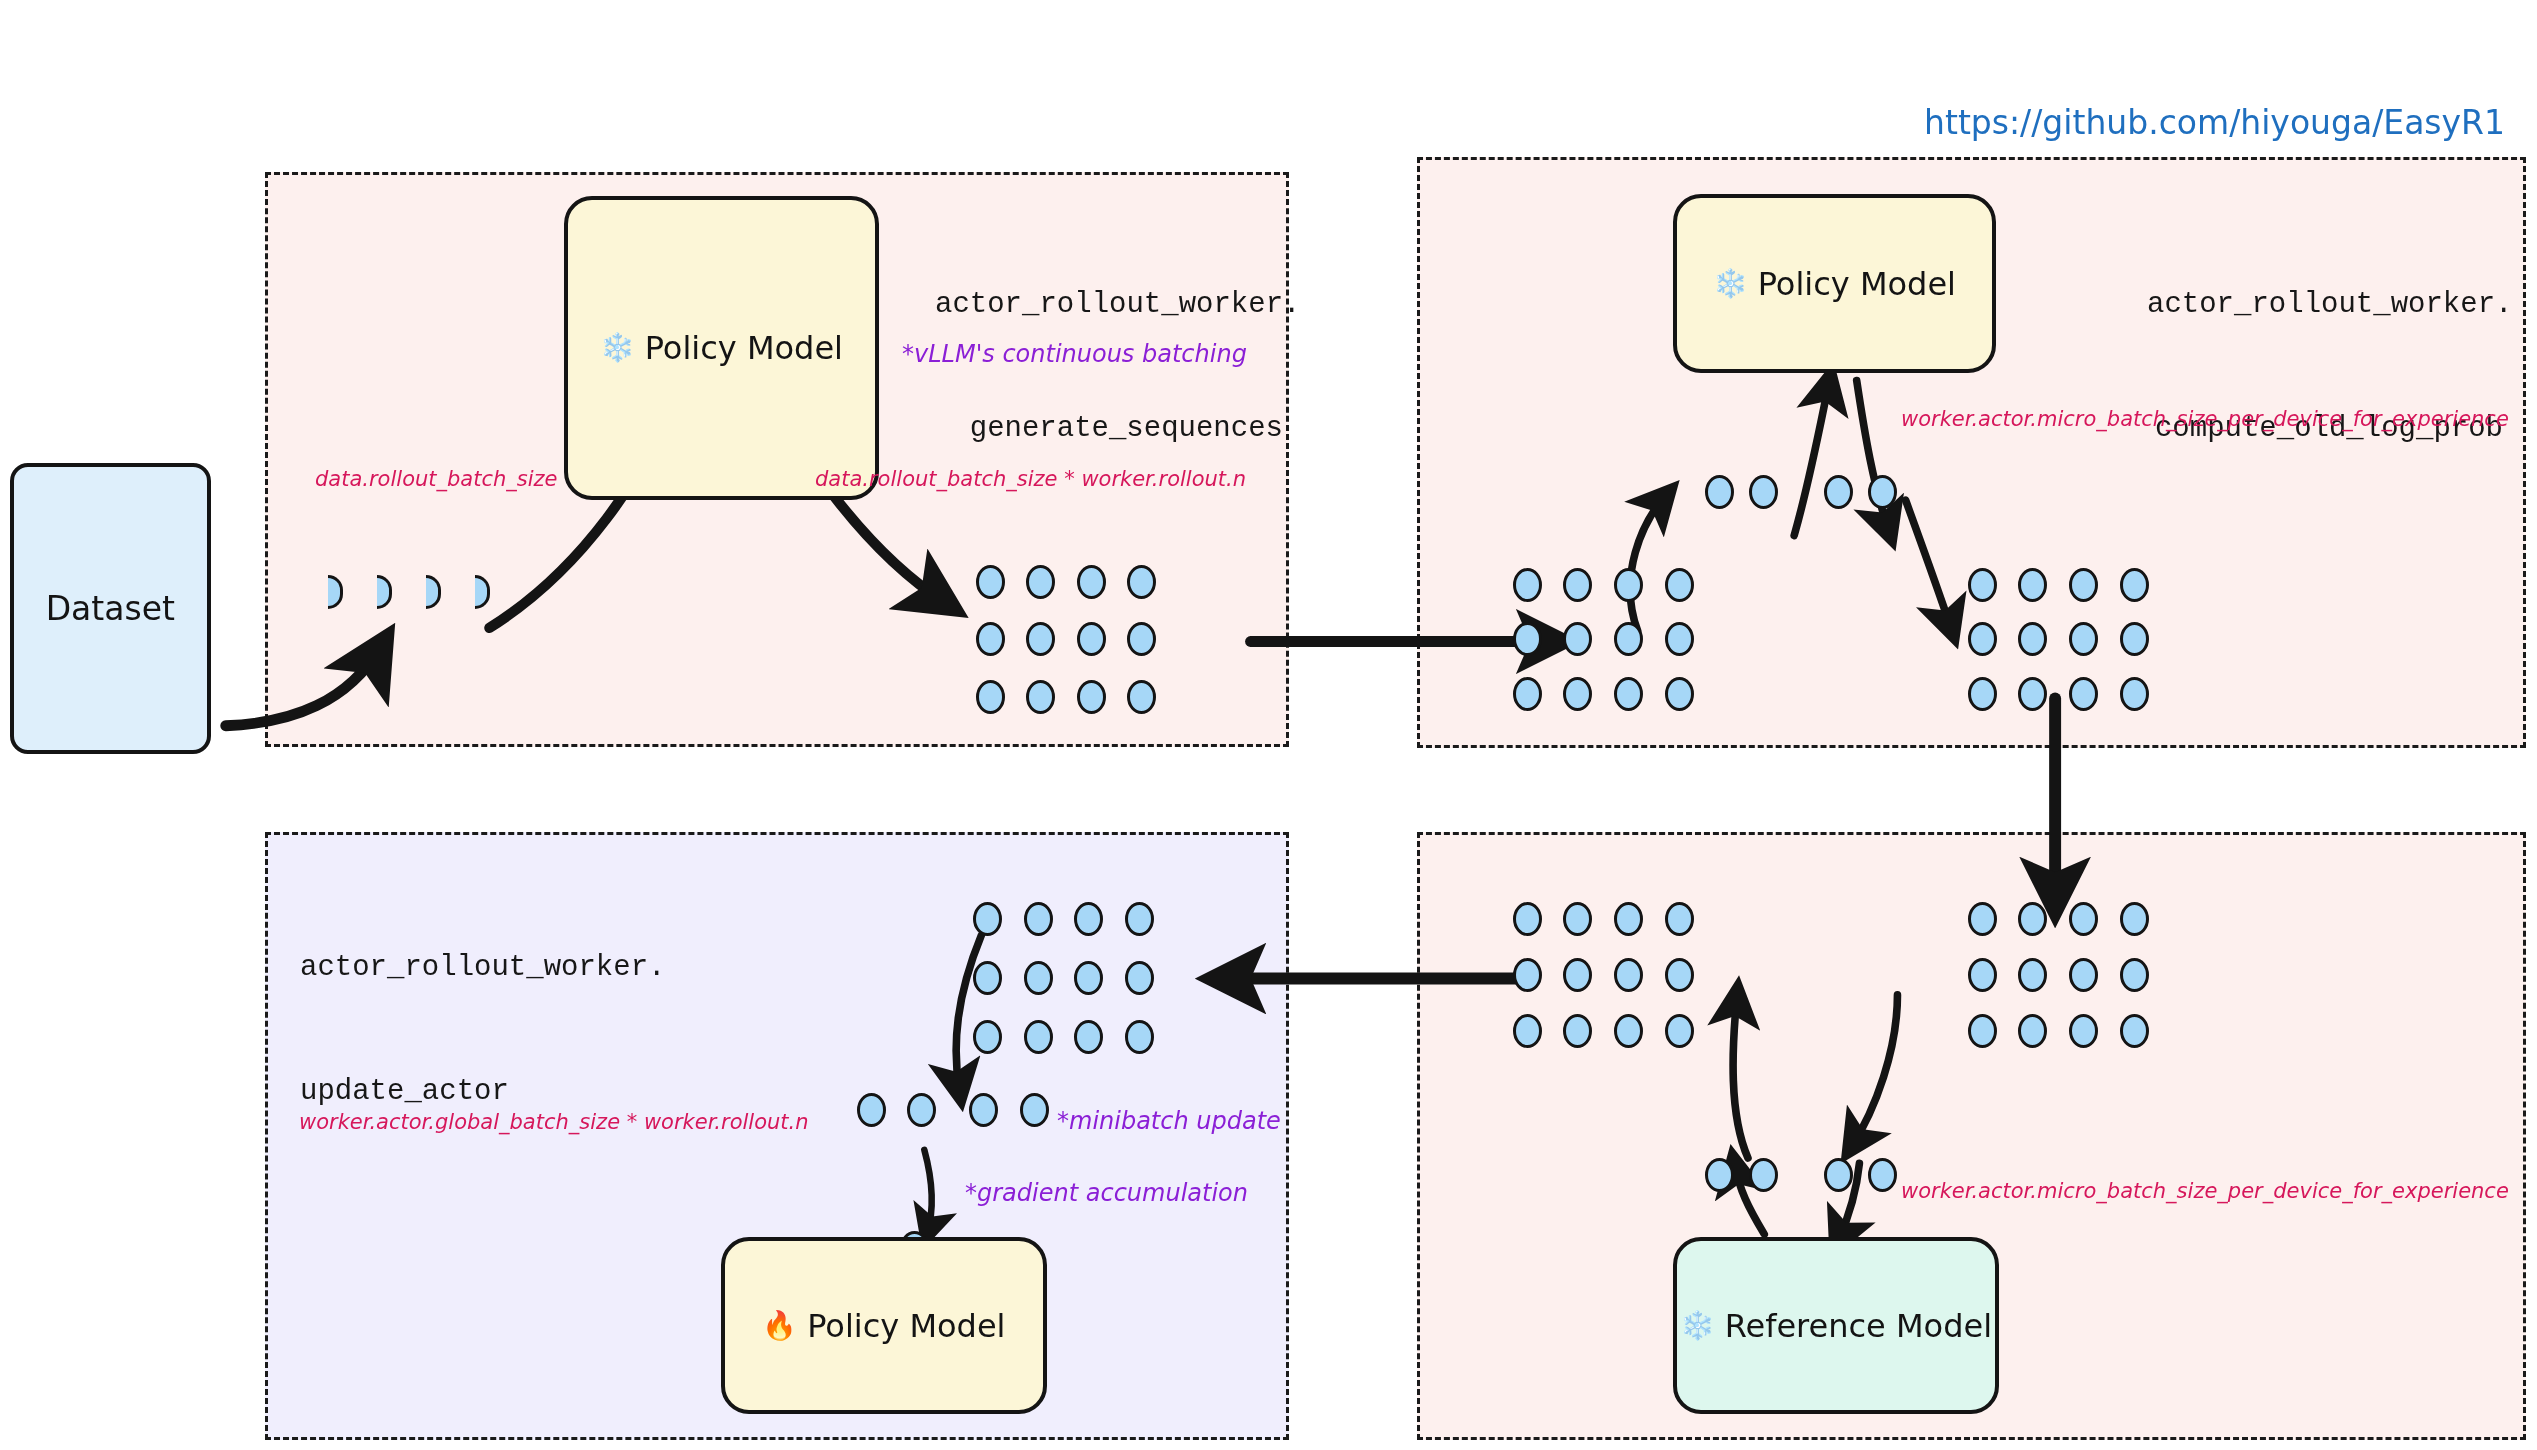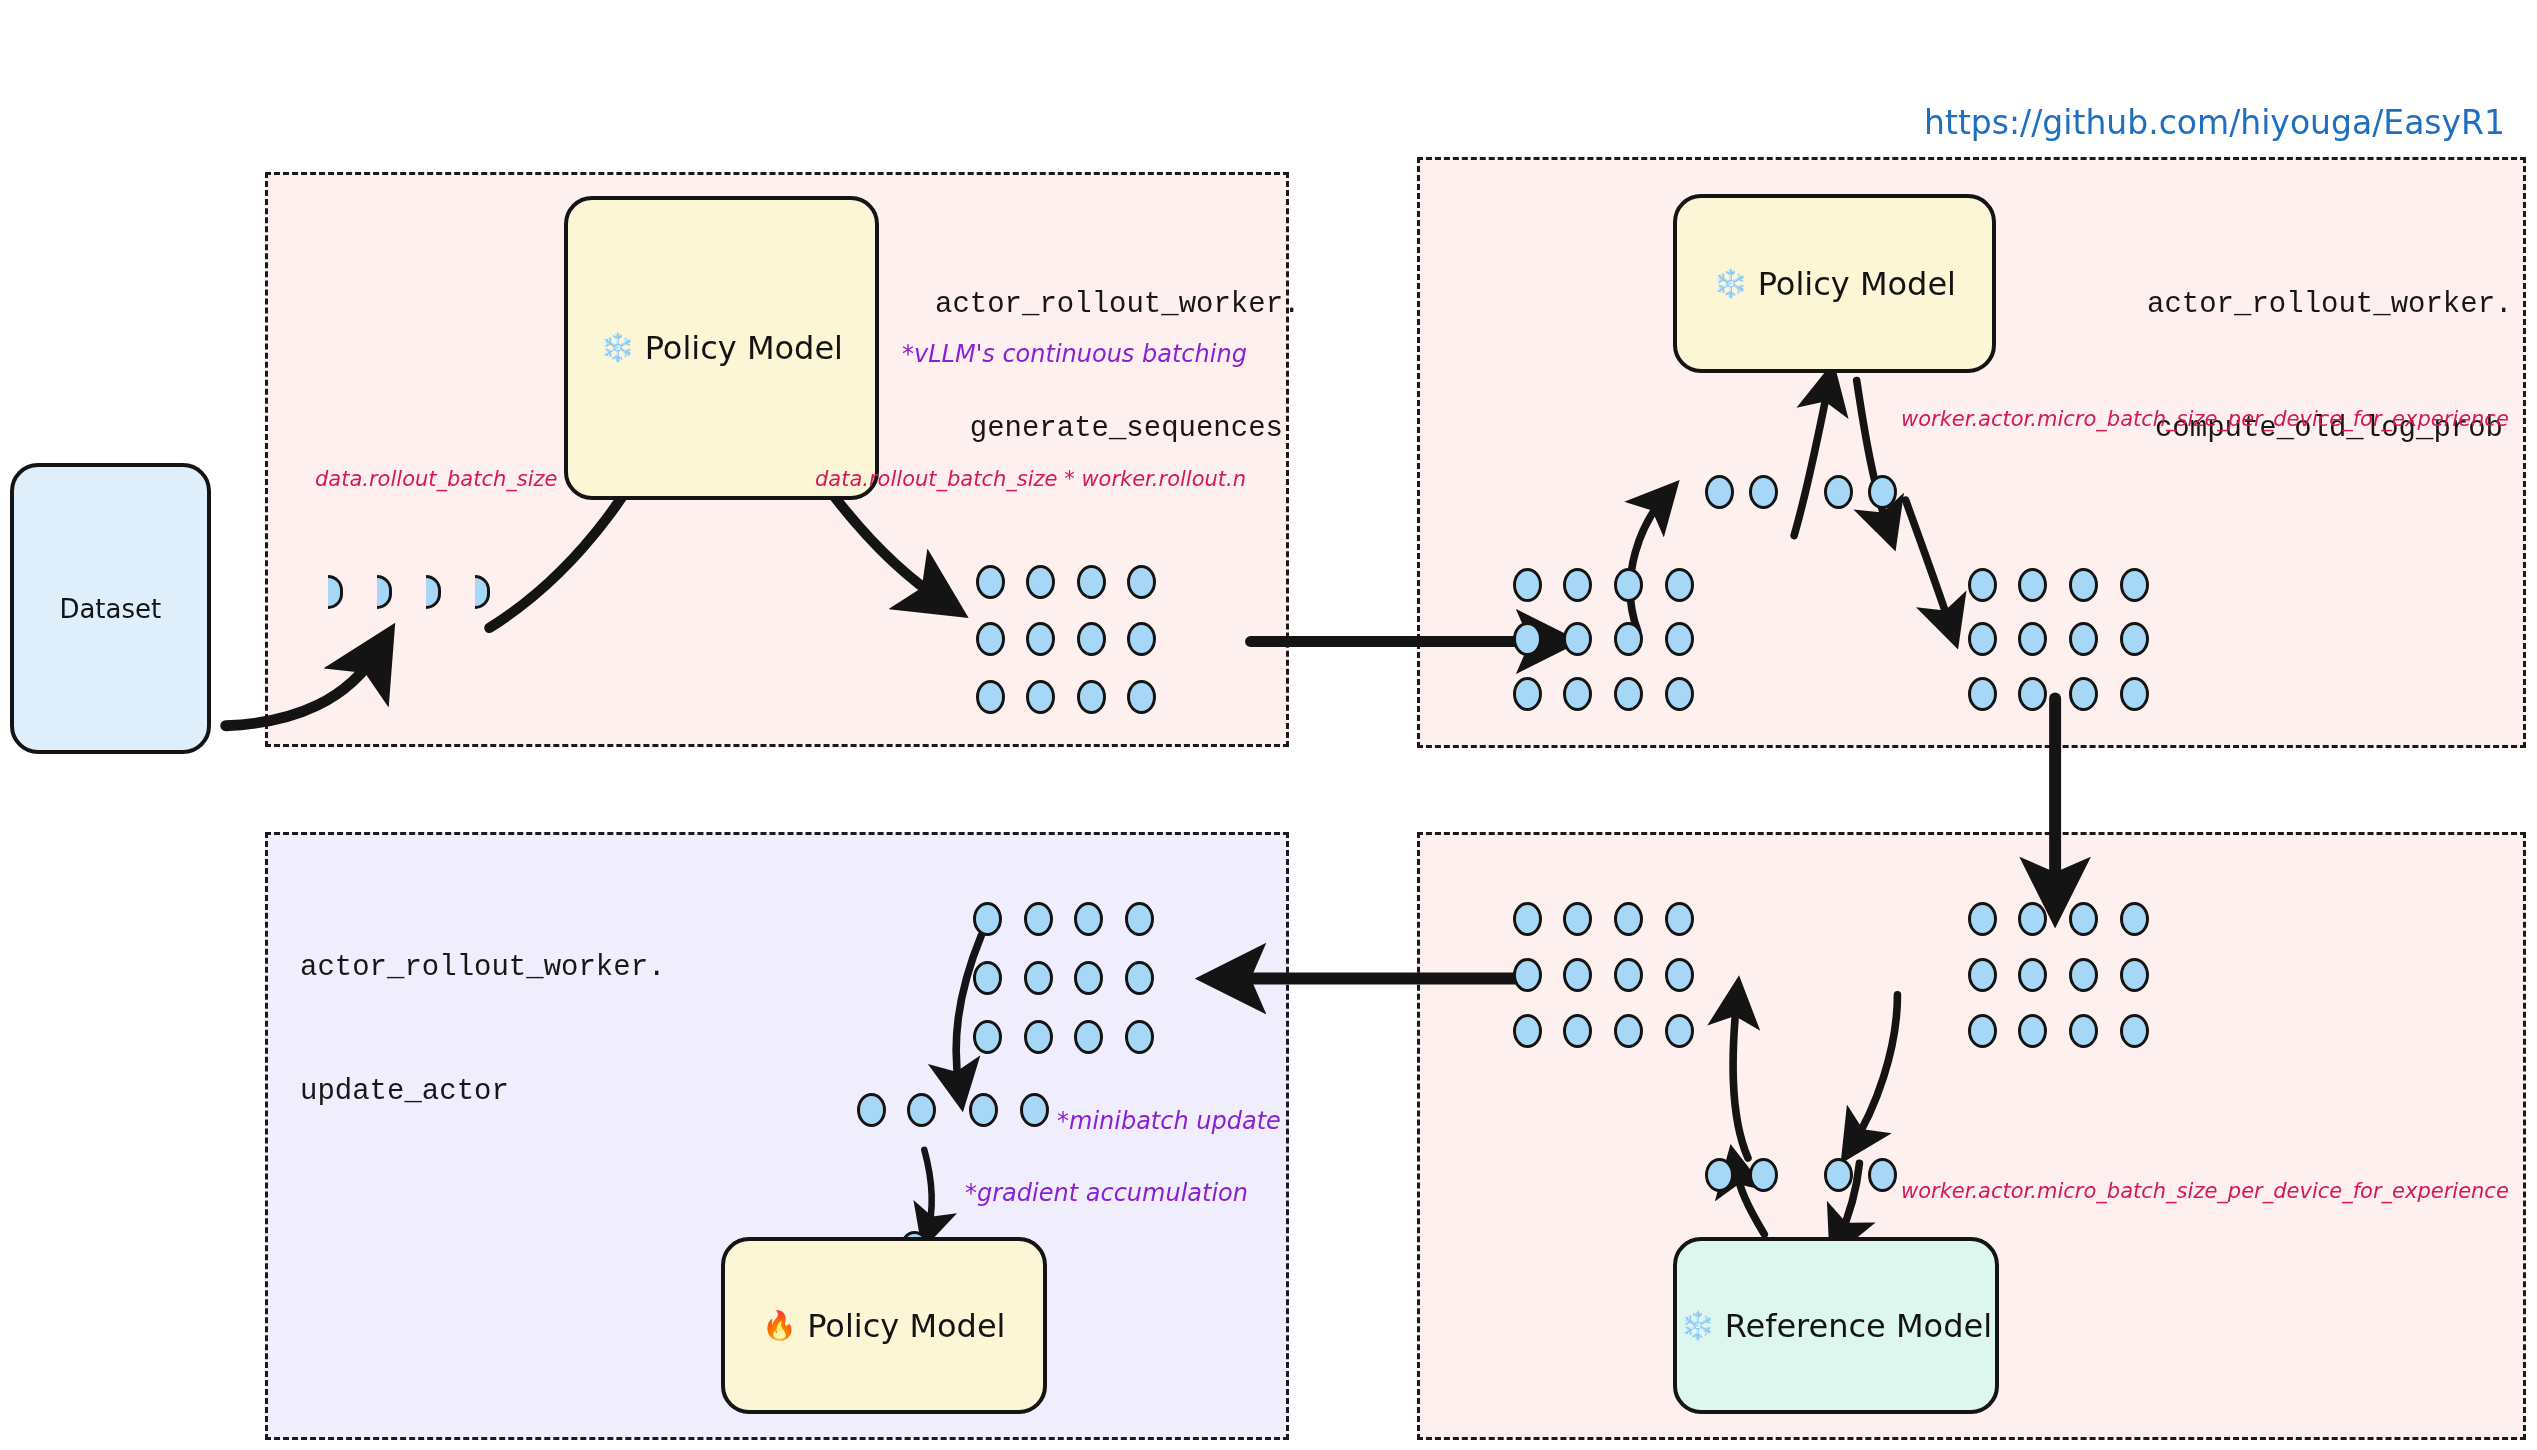--- a/index.html
+++ b/index.html
@@ -28,21 +28,21 @@
 
   
   .modelbox{
     position:absolute;border:4.9px solid #141414;border-radius:28px;
     display:flex;align-items:center;justify-content:center;
     font-family:"DejaVu Sans",sans-serif;font-size:32px;color:#141414;
     white-space:nowrap;box-sizing:border-box;gap:9.8px;
   }
   .modelbox .emoji{font-size:28px;line-height:1;}
   #dataset-box{left:9.8px;top:463px;width:201px;height:291px;
-               background:#DEEFFB;border-radius:28px;font-size:26px;}
+               background:#DEEFFB;border-radius:18px;font-size:33px;}
   #policy-box-tl{left:564px;top:196px;width:315px;height:304px;background:#FCF6D7;}
   #policy-box-tr{left:1673px;top:194px;width:323px;height:179px;background:#FCF6D7;}
   #policy-box-bl{left:721px;top:1237px;width:326px;height:177px;background:#FCF6D7;}
   #ref-box-br{left:1673px;top:1237px;width:326px;height:177px;background:#DDF7EE;}
 
   
   .label{position:absolute;white-space:pre;line-height:1.42;}
   .lbl-black{font-family:Liberation Mono, monospace;font-size:29px;color:#171717;}
   .lbl-pink{font-family:"DejaVu Sans",sans-serif;font-size:21px;color:#D6175B;font-style:italic;}
   .lbl-purple{font-family:"DejaVu Sans",sans-serif;font-size:24px;color:#8B1FD6;font-style:italic;}
@@ -207,20 +207,21 @@
     <div class="circ" style="left:2069px;top:677px;"></div>
     <div class="circ" style="left:2120px;top:677px;"></div>
   </div>
 
   <div class="label lbl-black" style="left:300px;top:865px;">
     <div>actor_rollout_worker.</div>
     <div>update_actor</div>
   </div>
 
   <div class="label lbl-pink" style="left:299px;top:1048px;">
+    <div>worker.actor.global_batch_size * worker.rollout.n</div>
   </div>
 
 
   <div class="label lbl-purple" style="left:1057px;top:1104px;">*minibatch update</div>
 
   <div class="label lbl-purple" style="left:965px;top:1176px;">*gradient accumulation</div>
 
   <div class="grid">
     <div class="circ" style="left:973px;top:902px;"></div>
     <div class="circ" style="left:1024px;top:902px;"></div>

